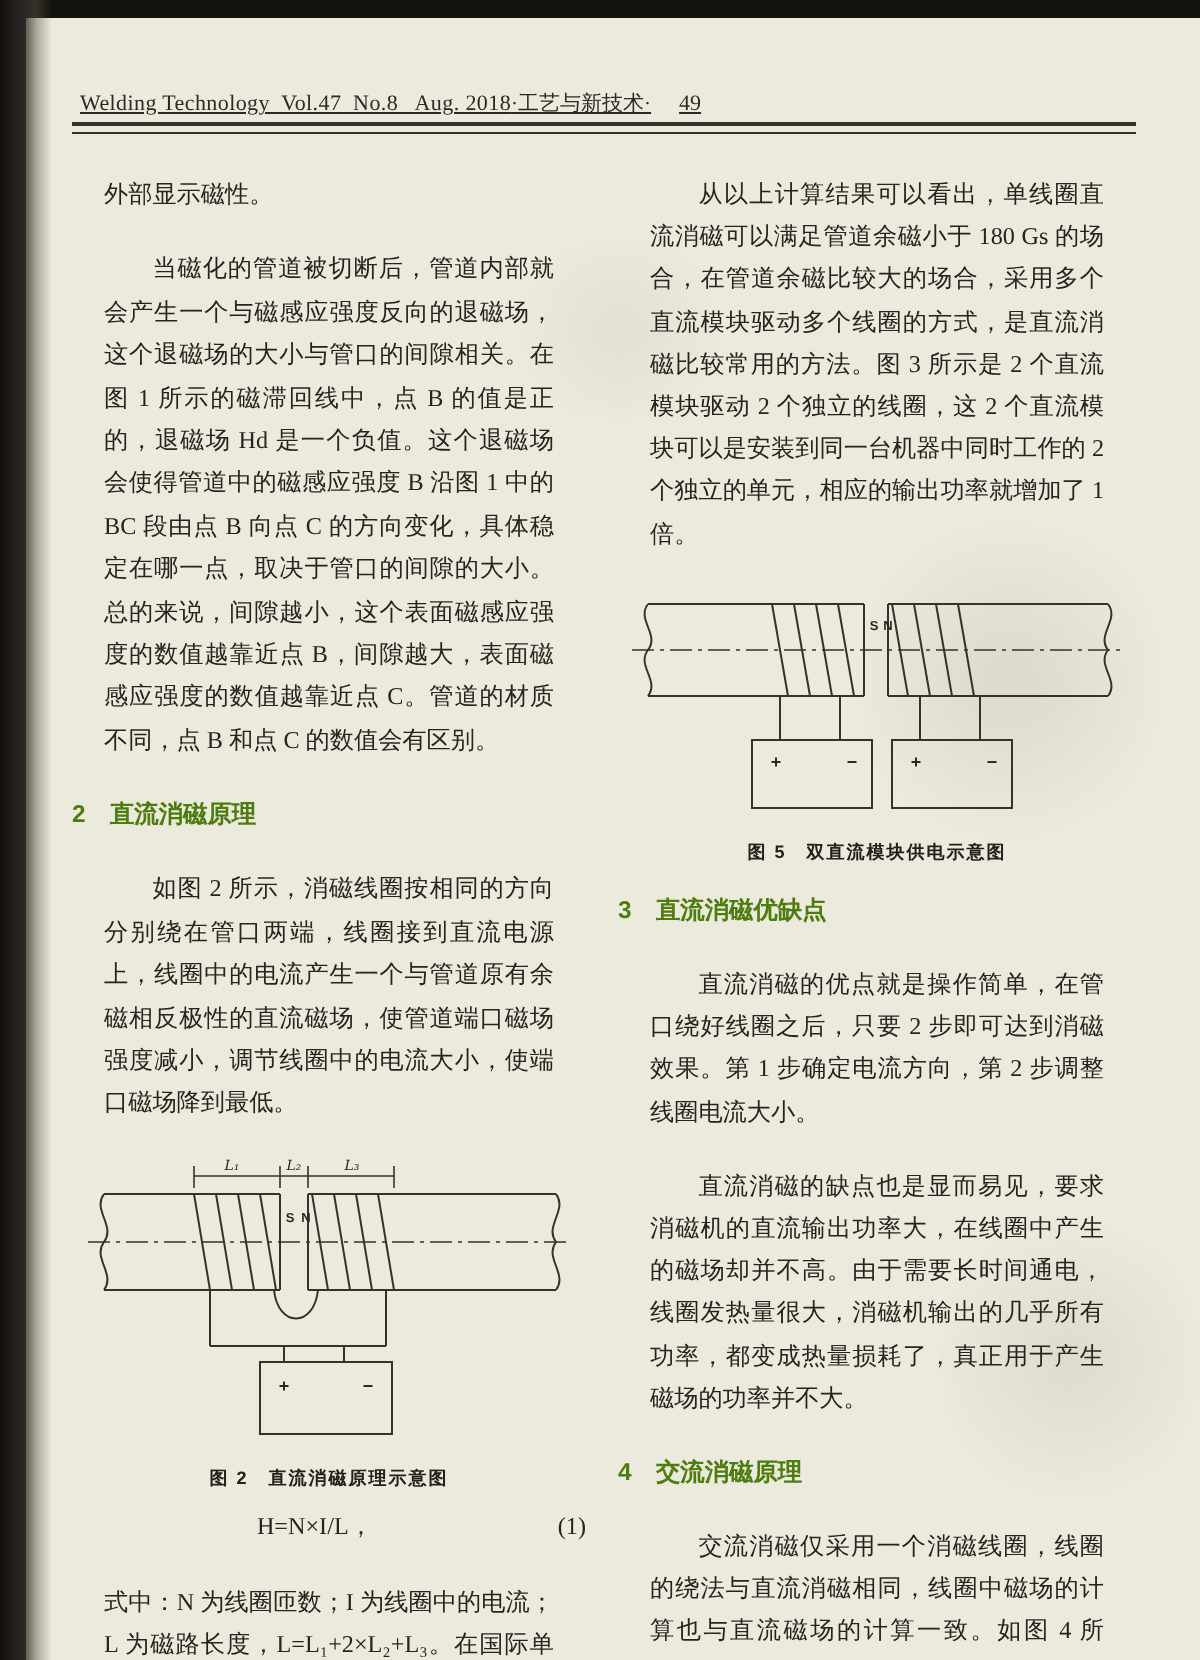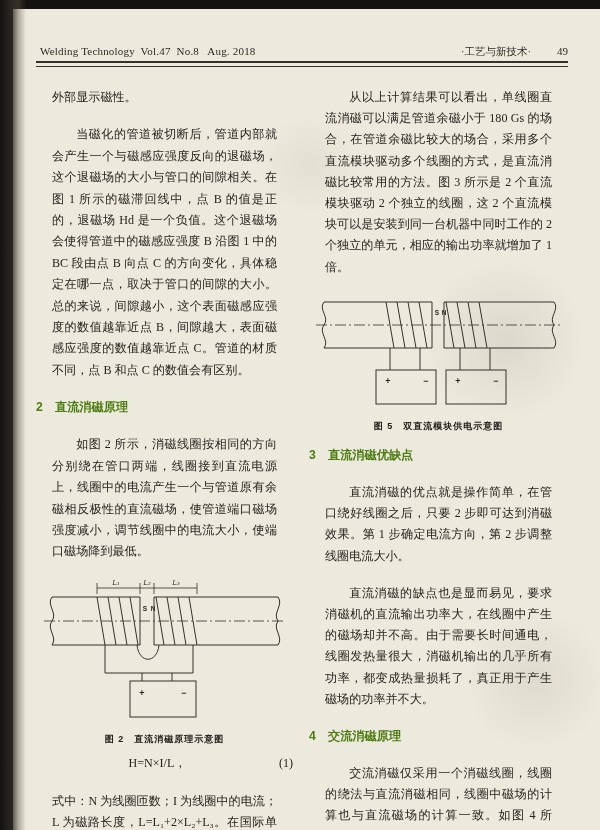--- a/index.html
+++ b/index.html
@@ -12,25 +12,25 @@
          background-color:#ece9dd;}
   .top-edge{position:absolute;left:0;top:0;width:600px;height:9px;background:#14120f;}
   .spine{position:absolute;left:0;top:0;width:26px;height:830px;
          background:linear-gradient(90deg,#131110 0%,#262320 35%,rgba(95,88,74,.45) 70%,rgba(95,88,74,0) 100%);}
   .smudge{position:absolute;border-radius:50%;pointer-events:none;}
   .s1{left:430px;top:250px;width:150px;height:180px;background:radial-gradient(circle,rgba(125,118,100,.14),rgba(125,118,100,0) 70%);}
   .s2{left:470px;top:600px;width:130px;height:160px;background:radial-gradient(circle,rgba(125,118,100,.12),rgba(125,118,100,0) 70%);}
   .s3{left:250px;top:120px;width:120px;height:90px;background:radial-gradient(circle,rgba(120,113,96,.08),rgba(120,113,96,0) 70%);}
 
   .header{position:absolute;left:40px;top:45px;width:528px;display:flex;
-          justify-content:space-between;align-items:baseline;
-          font-size:11px;color:#2c2a25;}
+          justify-content:flex-start;align-items:baseline;
+          font-size:11px;color:#2c2a25;text-decoration:underline;}
   .h-left{white-space:pre;letter-spacing:.2px;}
   .h-right{white-space:pre;font-size:10.5px;}
-  .pg{margin-left:26px;font-size:11px;}
+  .pg{margin-left:14px;font-size:11px;}
   .rule{position:absolute;left:36px;top:61px;width:532px;height:3px;
         border-top:2.5px solid #35322c;border-bottom:1px solid #35322c;}
 
   .col{position:absolute;top:71px;color:#26241e;text-align:justify;
        font-size:12.1px;line-height:21.4px;}
   .col-left{left:36px;width:257px;}
   .col-right{left:309px;width:259px;line-height:21.2px;}
   p{margin:16px;}
   .indent{text-indent:2em;}
   h3.sec{font-size:12.2px;font-weight:bold;margin:8px 0 6px;line-height:21px;

